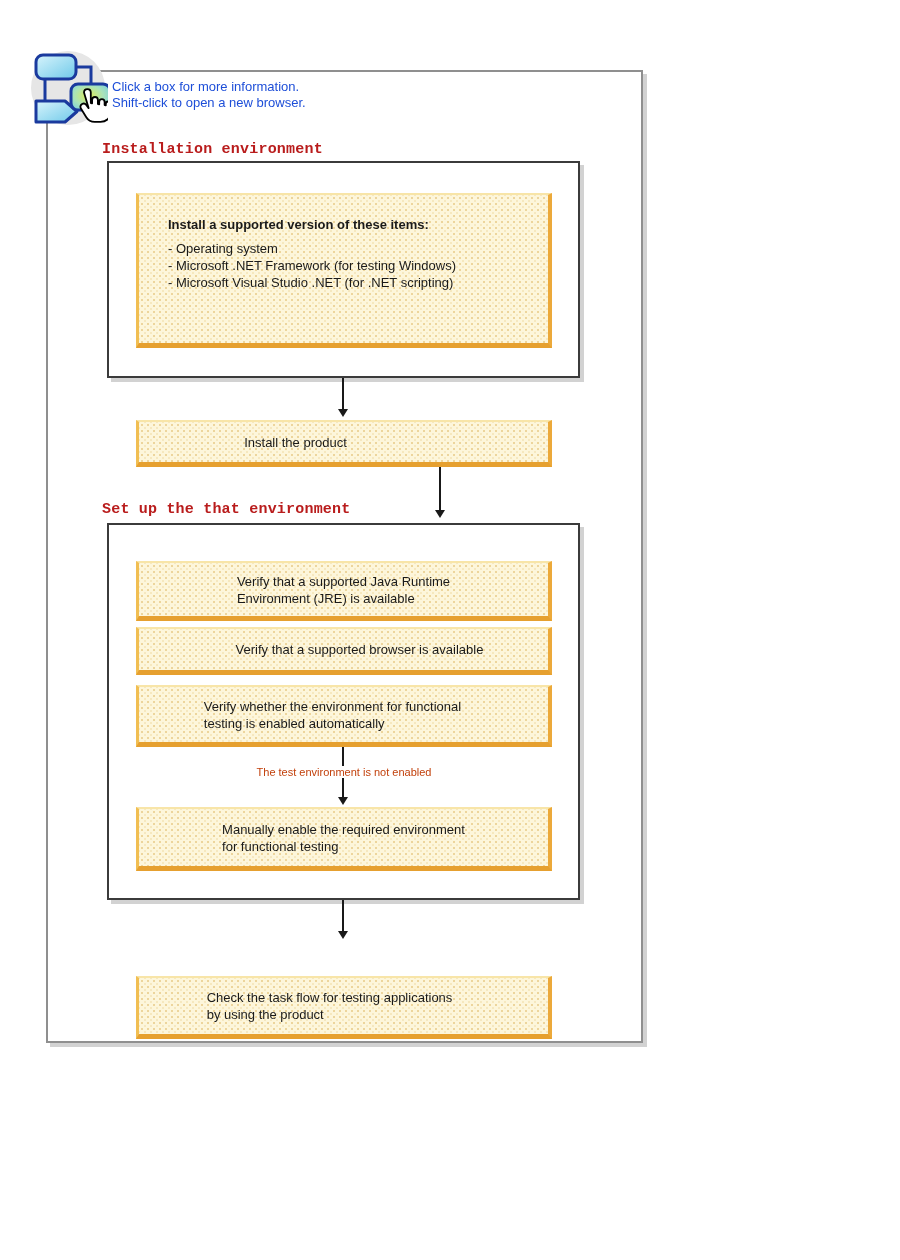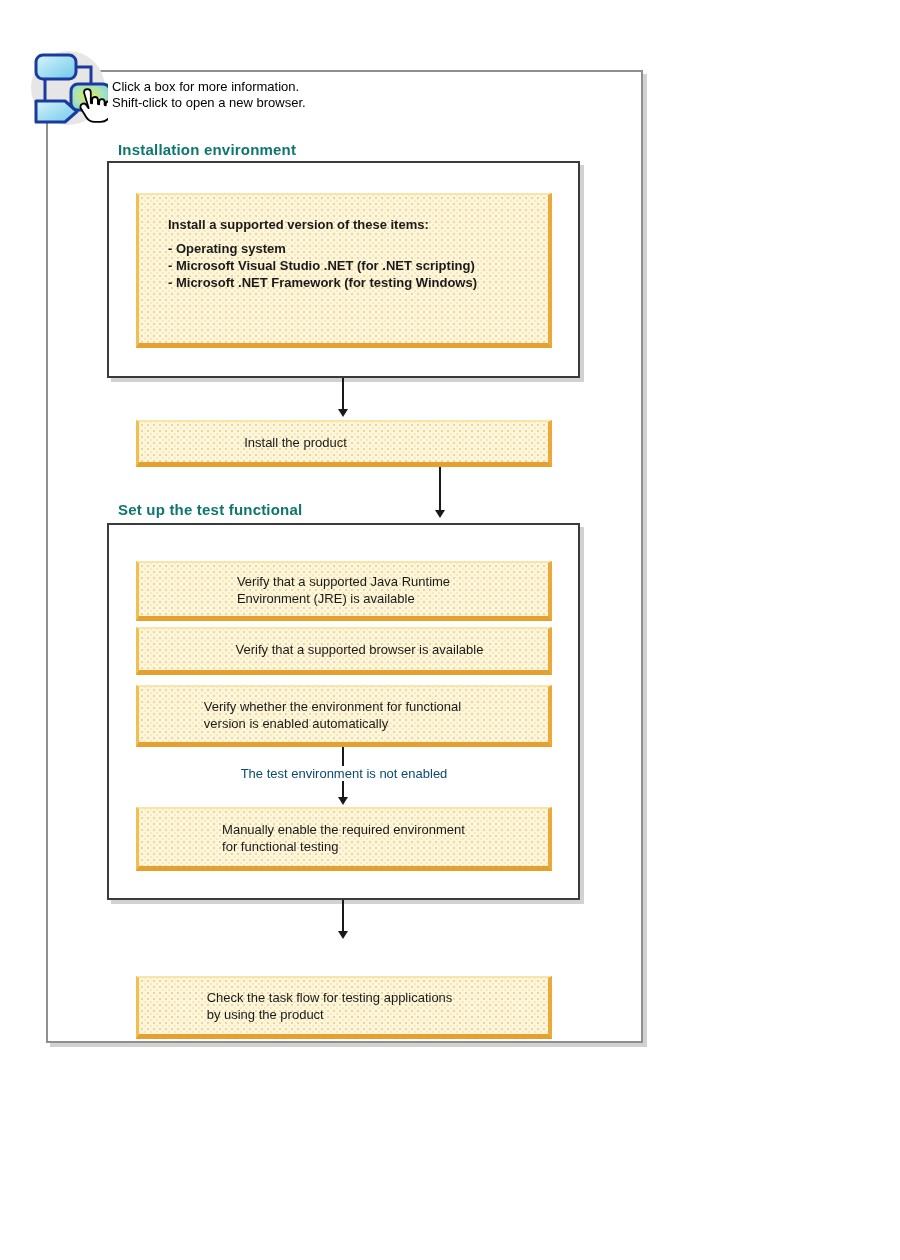--- a/index.html
+++ b/index.html
@@ -13,30 +13,30 @@
   .outer-frame {
     position:absolute; left:46px; top:70px; width:597px; height:973px;
     border:2px solid #8f8f8f; background:#ffffff;
     box-shadow:4px 4px 0 0 #d2d2d2;
     z-index:0;
   }
 
   
   .instructions {
     position:absolute; left:112px; top:79px; font-size:13px; line-height:16px;
-    color:#000000; z-index:4;
+    color:#1d4ed8; z-index:4;
   }
 
   
   .flow-icon { position:absolute; left:28px; top:47px; width:80px; height:80px; z-index:5; }
 
   
   .sec-heading {
-    position:absolute; left:118px; font-size:15px; font-weight:bold; color:#0f766e;
-    letter-spacing:0.2px; z-index:2;
+    position:absolute; left:102px; font-size:15px; font-weight:bold; color:#b91c1c;
+    letter-spacing:0.2px; z-index:2;font-family:Liberation Mono, monospace;
   }
   .h-install { top:141px; }
   .h-setup   { top:501px; }
 
   
   .container {
     position:absolute; left:107px; width:473px; background:#ffffff;
     border:2px solid #3b3b3b; box-shadow:4px 4px 0 0 #d2d2d2; z-index:1;
   }
   .container-1 { top:161px; height:217px; }
@@ -60,21 +60,21 @@
   .task-box .lbl { text-align:left; white-space:pre-line; line-height:17px; }
   .bias-80 .lbl { margin-right:96px; }
   .bias-28 .lbl { margin-right:28px; }
   .bias-22 .lbl { margin-right:22px; }
 
   .prereq-box {
     top:193px; height:155px;
     display:block; padding:22px 10px 16px 29px;
   }
   .prereq-title { font-weight:bold; font-size:13px; margin-bottom:8px; }
-  .prereq-item  { font-size:13px; line-height:17px;font-weight:bold; }
+  .prereq-item  { font-size:13px; line-height:17px; }
 
   .box-install  { top:420px; height:47px; }
   .box-jre      { top:553px; height:60px;margin-top:8px; }
   .box-browser  { top:627px; height:48px;padding-left:32px; }
   .box-verify   { top:685px; height:62px; }
   .box-manual   { top:807px; height:64px; }
   .box-final    { top:976px; height:63px; }
 
   
   .vline { position:absolute; width:2px; background:#191919; z-index:3; }
@@ -87,21 +87,21 @@
   .a1-head { left:338px; top:409px; }
   .a2-line { left:439px; top:467px; height:44px; }
   .a2-head { left:435px; top:510px; }
   .ac-line { left:342px; top:747px; height:51px; }
   .ac-head { left:338px; top:797px; }
   .a3-line { left:342px; top:900px; height:32px; }
   .a3-head { left:338px; top:931px; }
 
   .cond-label {
     position:absolute; left:136px; top:766px; width:416px; text-align:center; z-index:4;
-    font-size:13px; color:#0c4a6e;
+    font-size:11px; color:#c2410c;
   }
   .cond-label span { background:#ffffff; padding:0 7px; }
 </style>
 </head>
 <body>
 
 <div id="page">
 
   <div class="outer-frame"></div>
 
@@ -132,49 +132,49 @@
     <div>Click a box for more information.</div>
     <div>Shift-click to open a new browser.</div>
   </div>
 
   <div class="sec-heading h-install">Installation environment</div>
   <div class="container container-1"></div>
 
   <div class="task-box prereq-box">
     <div class="prereq-title">Install a supported version of these items:</div>
     <div class="prereq-item">- Operating system</div>
+    <div class="prereq-item">- Microsoft .NET Framework (for testing Windows)</div>
     <div class="prereq-item">- Microsoft Visual Studio .NET (for .NET scripting)</div>
-    <div class="prereq-item">- Microsoft .NET Framework (for testing Windows)</div>
   </div>
 
   <div class="vline a1-line"></div>
   <div class="ahead a1-head"></div>
 
   <div class="task-box box-install bias-80">
     <span class="lbl">Install the product</span>
   </div>
 
   <div class="vline a2-line"></div>
   <div class="ahead a2-head"></div>
 
-  <div class="sec-heading h-setup">Set up the test functional</div>
+  <div class="sec-heading h-setup">Set up the that environment</div>
   <div class="container container-2"></div>
 
   <div class="task-box box-jre">
     <span class="lbl">Verify that a supported Java Runtime
 Environment (JRE) is available</span>
   </div>
 
   <div class="task-box box-browser">
     <span class="lbl">Verify that a supported browser is available</span>
   </div>
 
   <div class="task-box box-verify bias-22">
     <span class="lbl">Verify whether the environment for functional
-version is enabled automatically</span>
+testing is enabled automatically</span>
   </div>
 
   <div class="vline ac-line"></div>
   <div class="ahead ac-head"></div>
   <div class="cond-label">
     <span>The test environment is not enabled</span>
   </div>
 
   <div class="task-box box-manual">
     <span class="lbl">Manually enable the required environment

